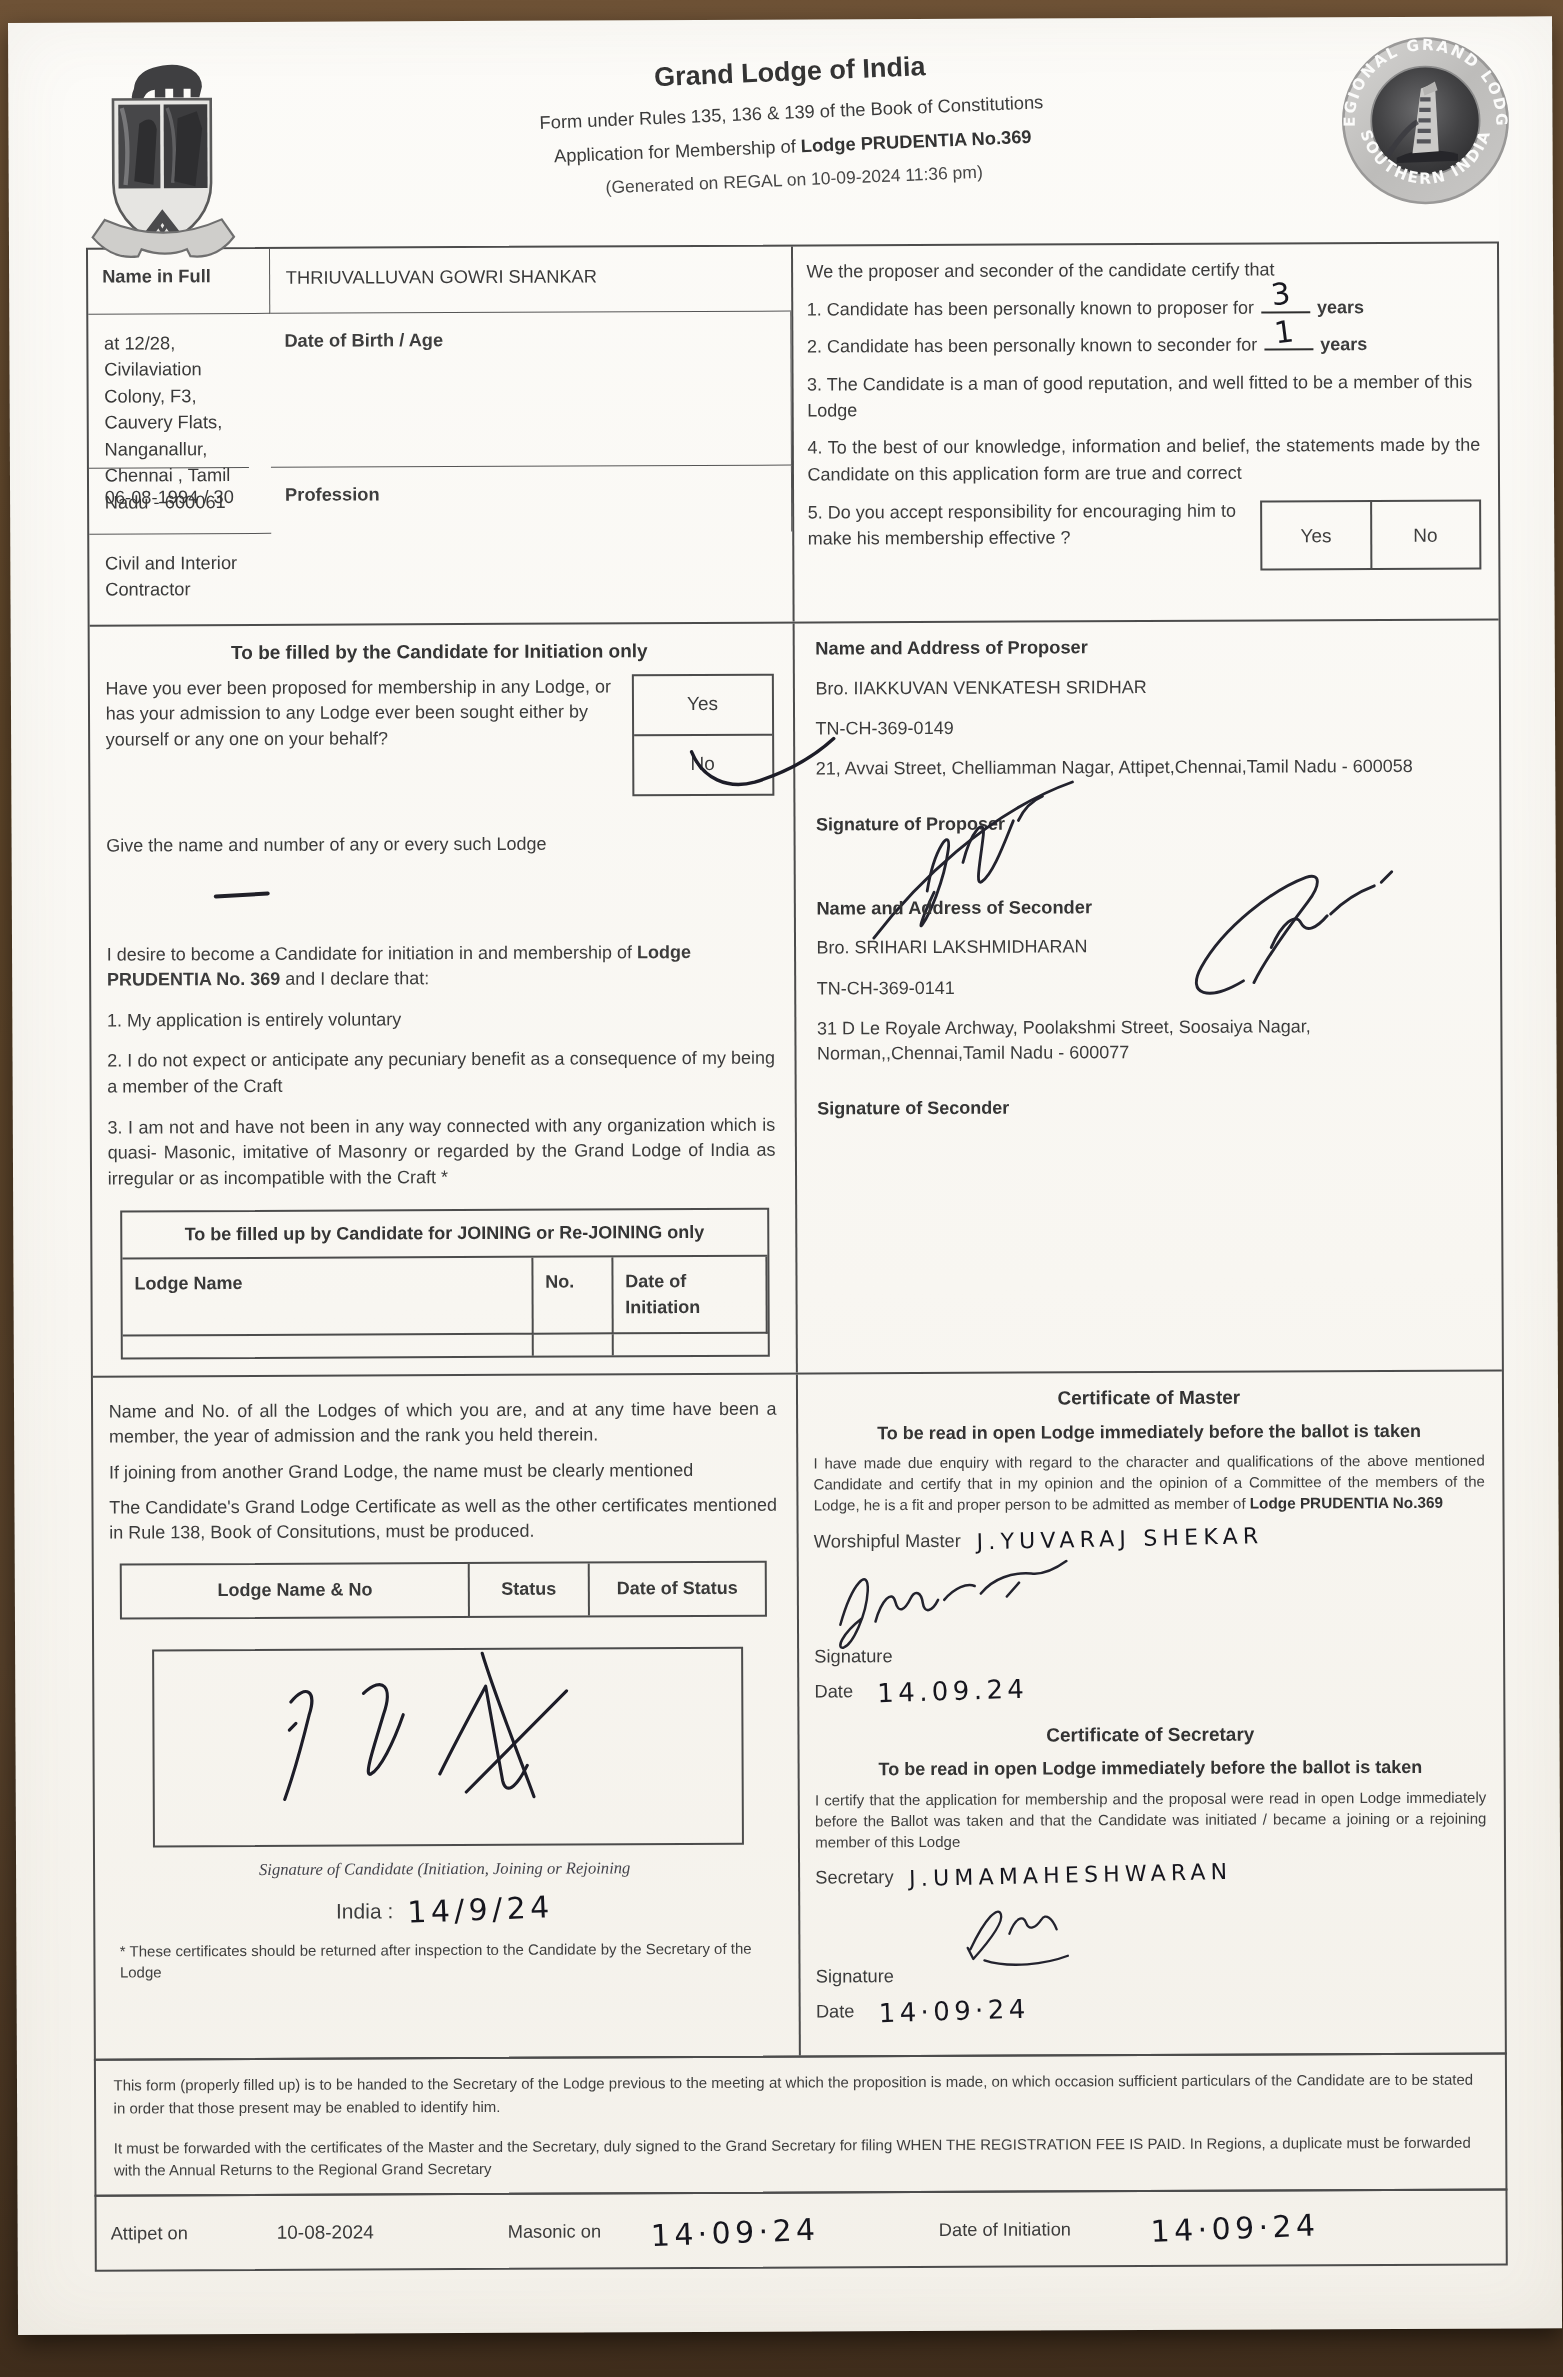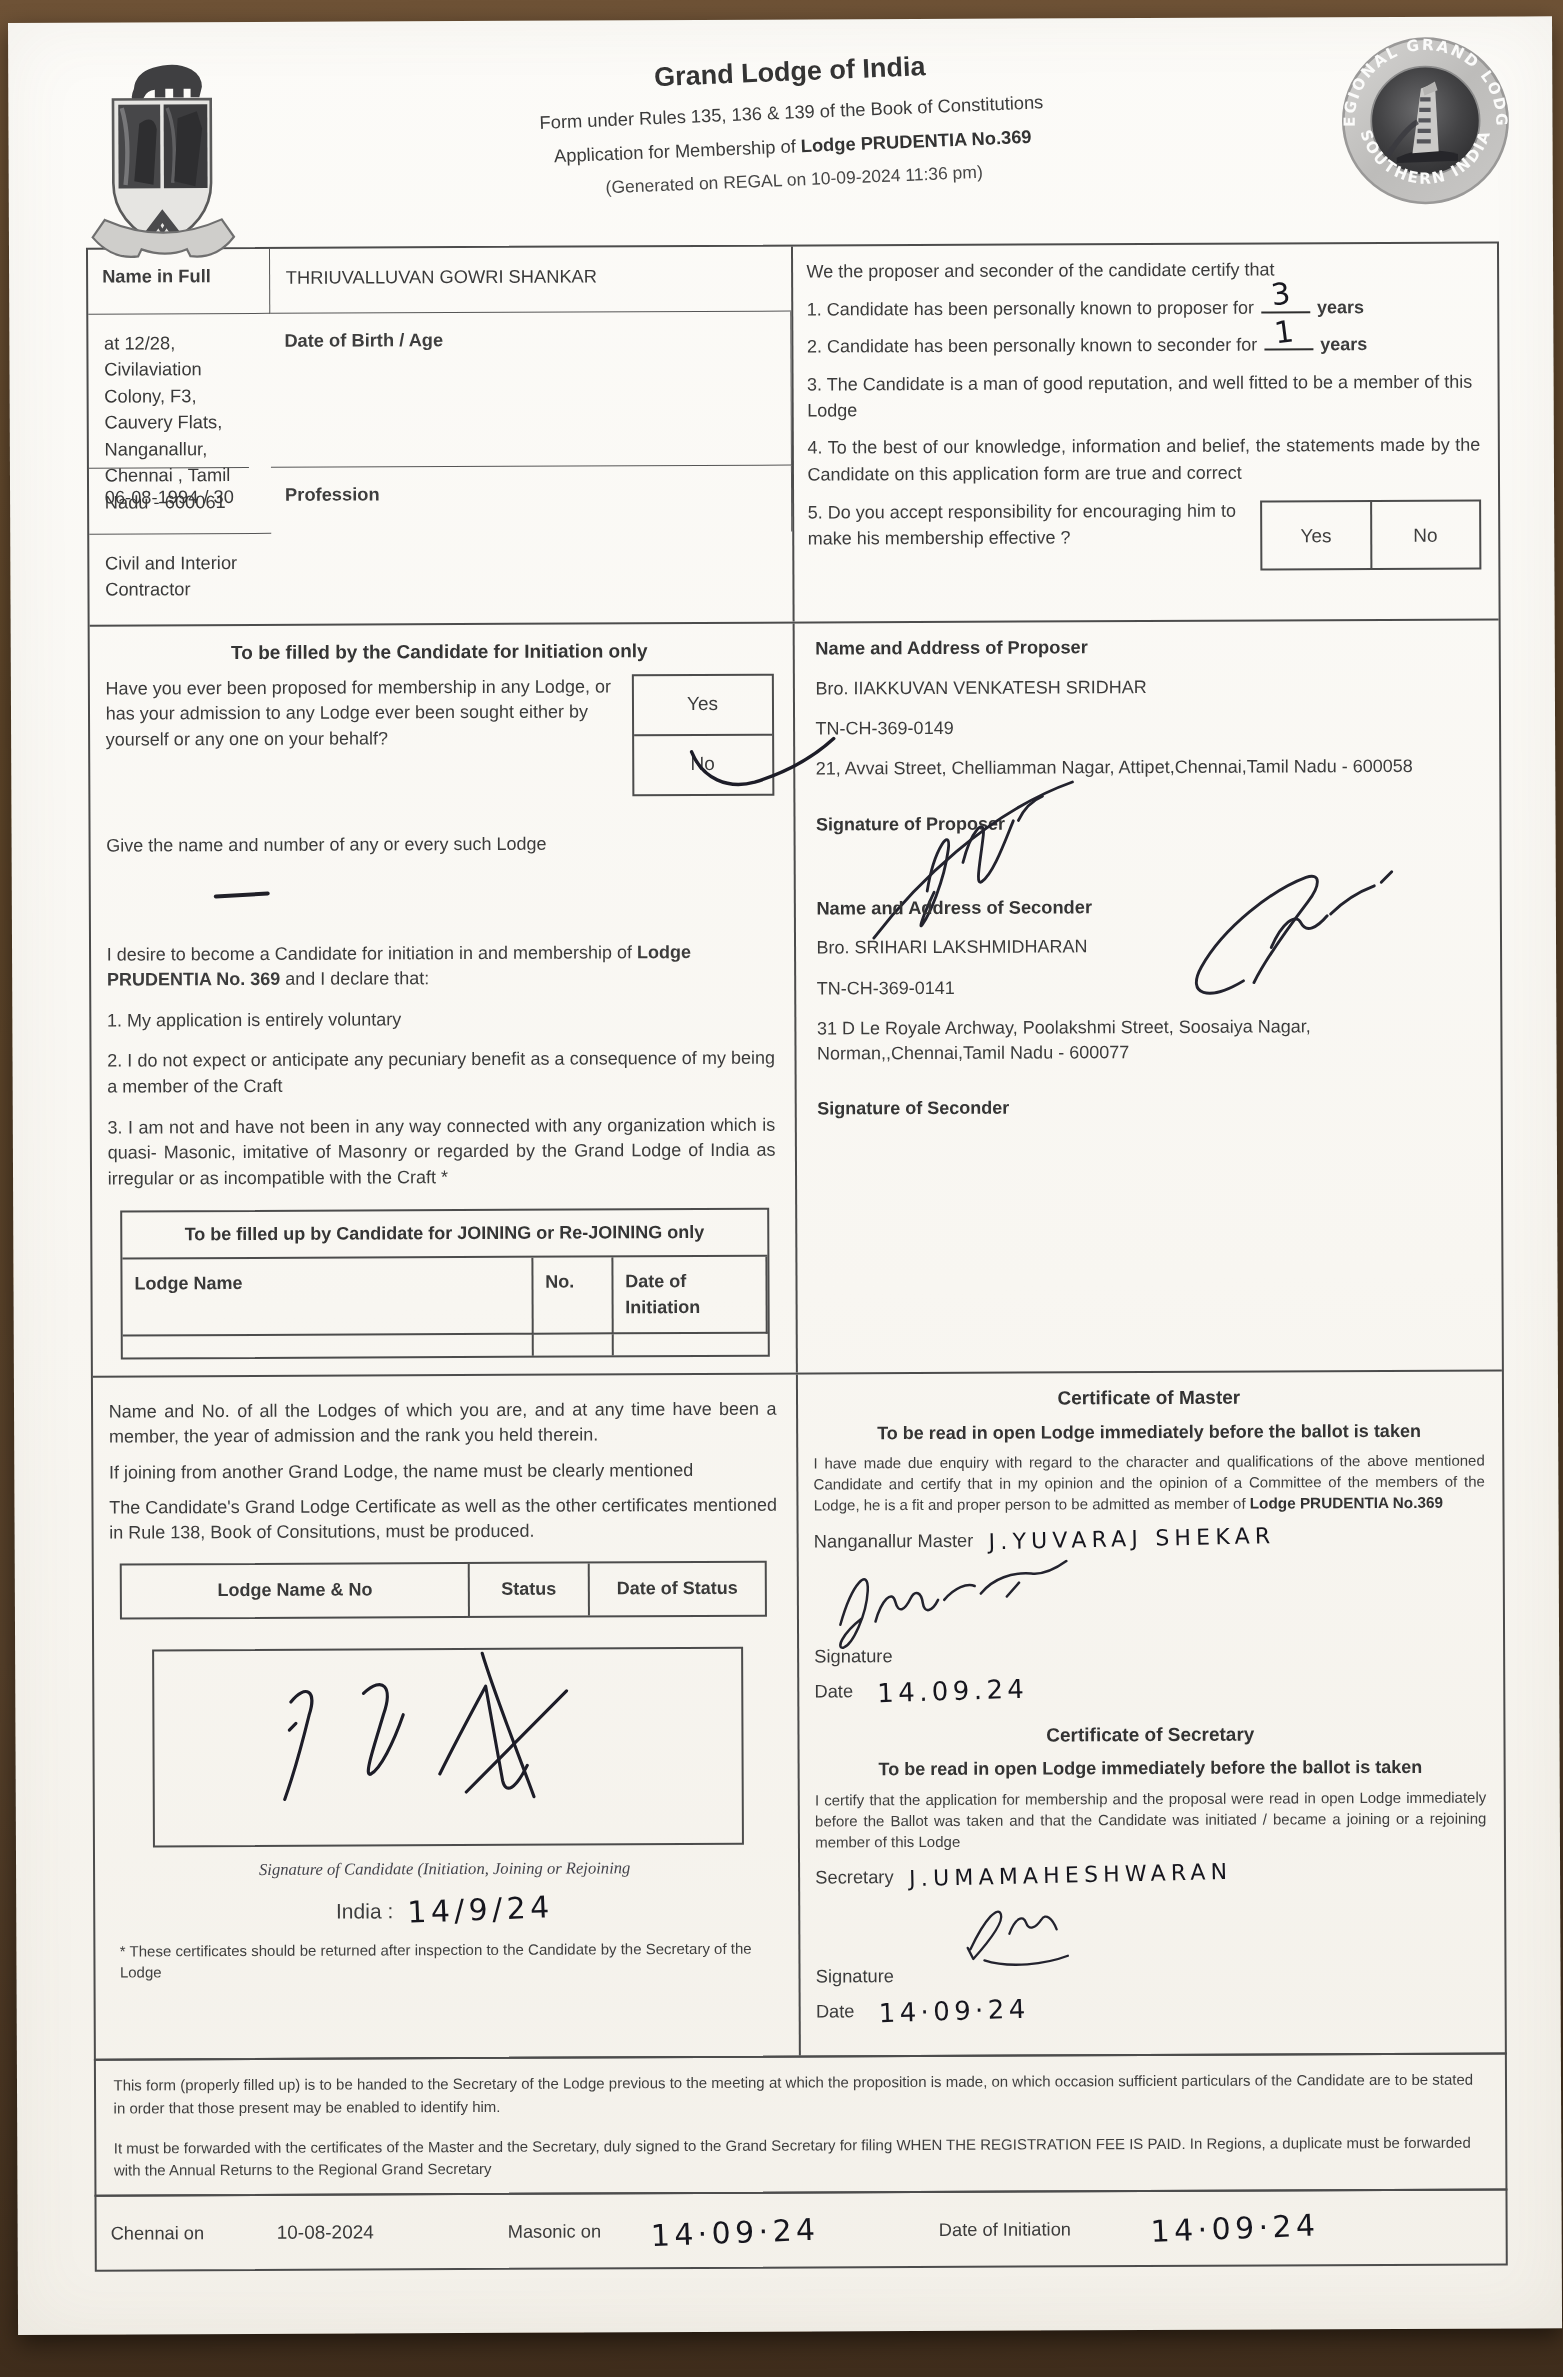--- a/index.html
+++ b/index.html
@@ -317,21 +317,21 @@
           <span class="dl">India :</span>
           <span class="hd">14/9/24</span>
         </div>
         <div class="note">* These certificates should be returned after inspection to the Candidate by the Secretary of the Lodge</div>
       </div>
       <div class="cr certs">
         <div class="ch">Certificate of Master</div>
         <div class="cs">To be read in open Lodge immediately before the ballot is taken</div>
         <div class="cbody"><span>I have made due enquiry with regard to the character and qualifications of the above mentioned Candidate and certify that in my opinion and the opinion of a Committee of the members of the Lodge, he is a fit and proper person to be admitted as member of </span><b>Lodge PRUDENTIA No.369</b></div>
         <div class="wmline">
-          <span class="wml">Nanganallur Master</span>
+          <span class="wml">Worshipful Master</span>
           <span class="hc">J.YUVARAJ SHEKAR</span>
         </div>
         <svg class="sig-wm" viewBox="0 0 340 140">
           <path class="ink" d="M20,96 C36,40 58,20 56,52 C54,84 36,122 24,126 C14,128 22,108 48,88"></path>
           <path class="ink" d="M66,92 C74,64 88,50 92,66 C96,82 104,78 112,62 C118,50 126,54 128,68 C130,82 140,80 148,64"></path>
           <path class="ink" d="M156,64 C170,48 186,42 196,46"></path>
           <path class="ink" d="M204,56 C220,36 246,28 270,30 C286,32 302,24 316,14"></path>
           <path class="ink" d="M238,60 L254,42"></path>
         </svg>
         <div class="siglab">Signature</div>
@@ -359,21 +359,21 @@
       </div>
     </div>
   </div>
 
   <div class="footbox">
     <div class="fp">This form (properly filled up) is to be handed to the Secretary of the Lodge previous to the meeting at which the proposition is made, on which occasion sufficient particulars of the Candidate are to be stated in order that those present may be enabled to identify him.</div>
     <div class="fp">It must be forwarded with the certificates of the Master and the Secretary, duly signed to the Grand Secretary for filing WHEN THE REGISTRATION FEE IS PAID. In Regions, a duplicate must be forwarded with the Annual Returns to the Regional Grand Secretary</div>
   </div>
 
   <div class="botbox">
-    <span class="bl b-pl">Chennai on</span>
+    <span class="bl b-pl">Attipet on</span>
     <span class="bv b-pv">10-08-2024</span>
     <span class="bl b-bl">Masonic on</span>
     <span class="hd b-bh">14·09·24</span>
     <span class="bl b-il">Date of Initiation</span>
     <span class="hd b-ih">14·09·24</span>
   </div>
 
 </div>
 
 

